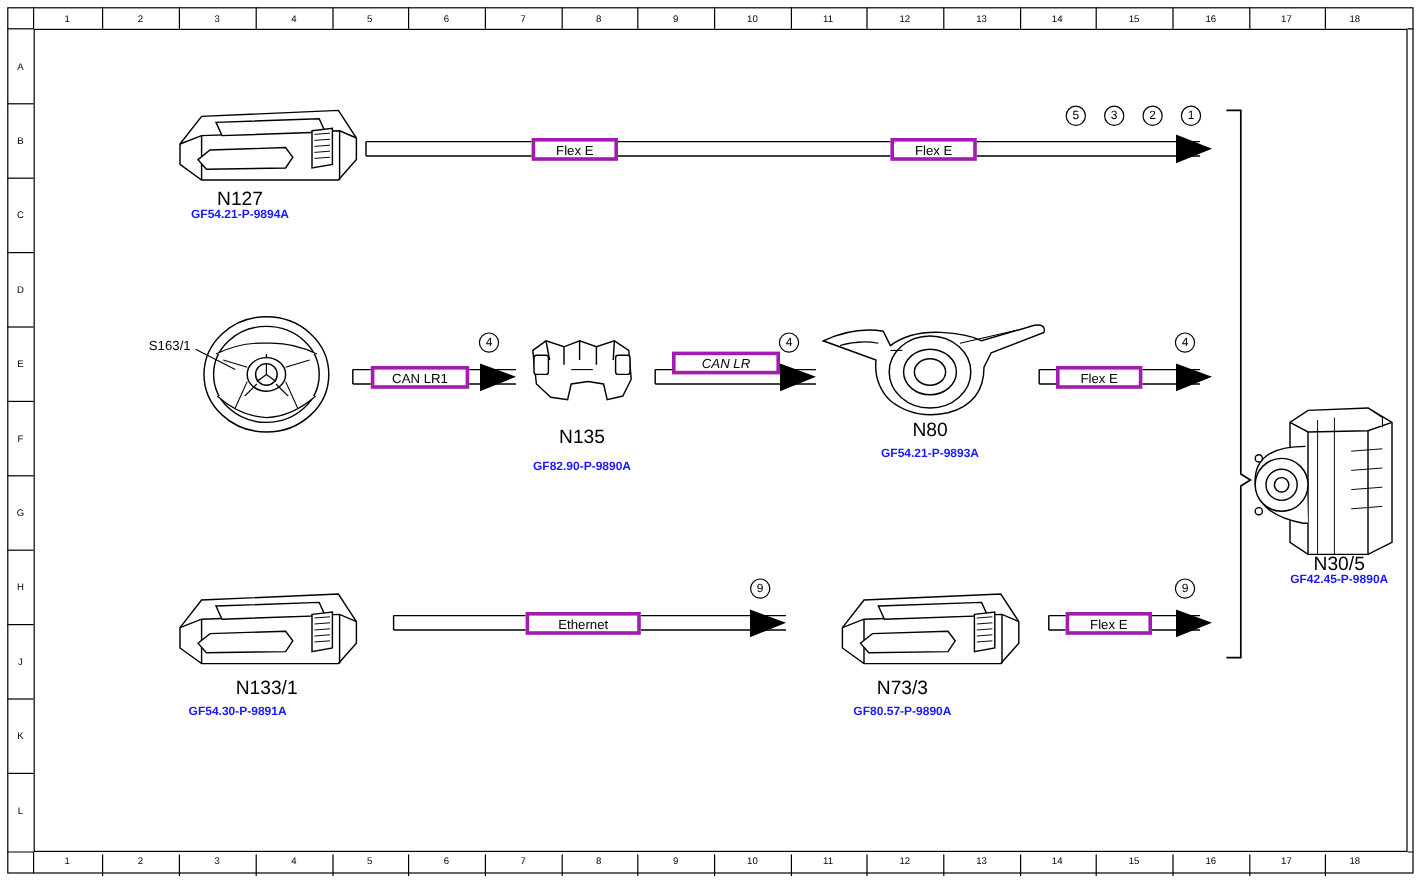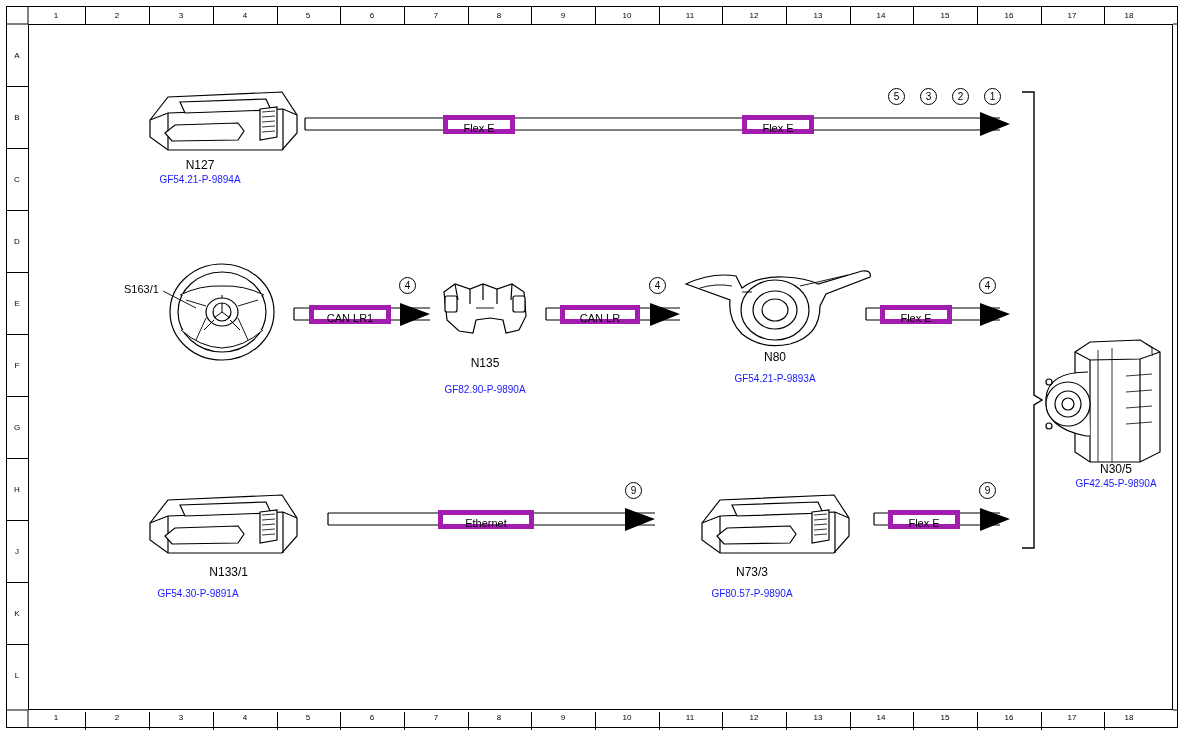--- a/index.html
+++ b/index.html
@@ -69,41 +69,42 @@
     position: absolute;
     left: 10px;
     font-size: 8px;
     color: #000;
     width: 14px;
     text-align: center;
   }
   .node-caption {
     position: absolute;
     text-align: center;
-    font-size: 12px;
+    font-size: 16px;
     color: #000;
     white-space: nowrap;
   }
   .node-doc {
     position: absolute;
     text-align: center;
     font-size: 10px;
     color: #1a1aff;
     white-space: nowrap;
+    font-weight: bold;
   }
   .callout-label {
     position: absolute;
     font-size: 11px;
     color: #000;
     white-space: nowrap;
   }
   
   .link-label {
     position: absolute;
-    border: 5px solid #a21caf;
+    border: 3px solid #a21caf;
     background: #ffffff;
     font-size: 11px;
     color: #000;
     text-align: center;
     line-height: 17px;
     height: 19px;
     box-sizing: border-box;
     white-space: nowrap;
   }
   
@@ -369,21 +370,21 @@
       <circle cx="1049" cy="426" r="3"></circle>
       <path d="M1098 350 L1098 462 M1112 348 L1112 462" stroke-width="0.8"></path>
       <path d="M1126 376 L1152 374 M1126 392 L1152 390 M1126 408 L1152 406 M1126 424 L1152 422" stroke-width="0.8"></path>
       <path d="M1140 340 L1152 348 L1152 356" stroke-width="0.9"></path>
     </g>
   </svg>
 
   <div class="link-label" style="left:443px;top:115px;width:72px;">Flex E</div>
   <div class="link-label" style="left:742px;top:115px;width:72px;">Flex E</div>
   <div class="link-label" style="left:309px;top:305px;width:82px;">CAN LR1</div>
-  <div class="link-label" style="left:560px;top:305px;width:80px;">CAN LR</div>
+  <div class="link-label" style="left:560px;top:293px;width:90px;font-style:italic;">CAN LR</div>
   <div class="link-label" style="left:880px;top:305px;width:72px;">Flex E</div>
   <div class="link-label" style="left:438px;top:510px;width:96px;">Ethernet</div>
   <div class="link-label" style="left:888px;top:510px;width:72px;">Flex E</div>
 
   <div class="circle-num" style="left:888px;top:88px;">5</div>
   <div class="circle-num" style="left:920px;top:88px;">3</div>
   <div class="circle-num" style="left:952px;top:88px;">2</div>
   <div class="circle-num" style="left:984px;top:88px;">1</div>
   <div class="circle-num" style="left:399px;top:277px;">4</div>
   <div class="circle-num" style="left:649px;top:277px;">4</div>

